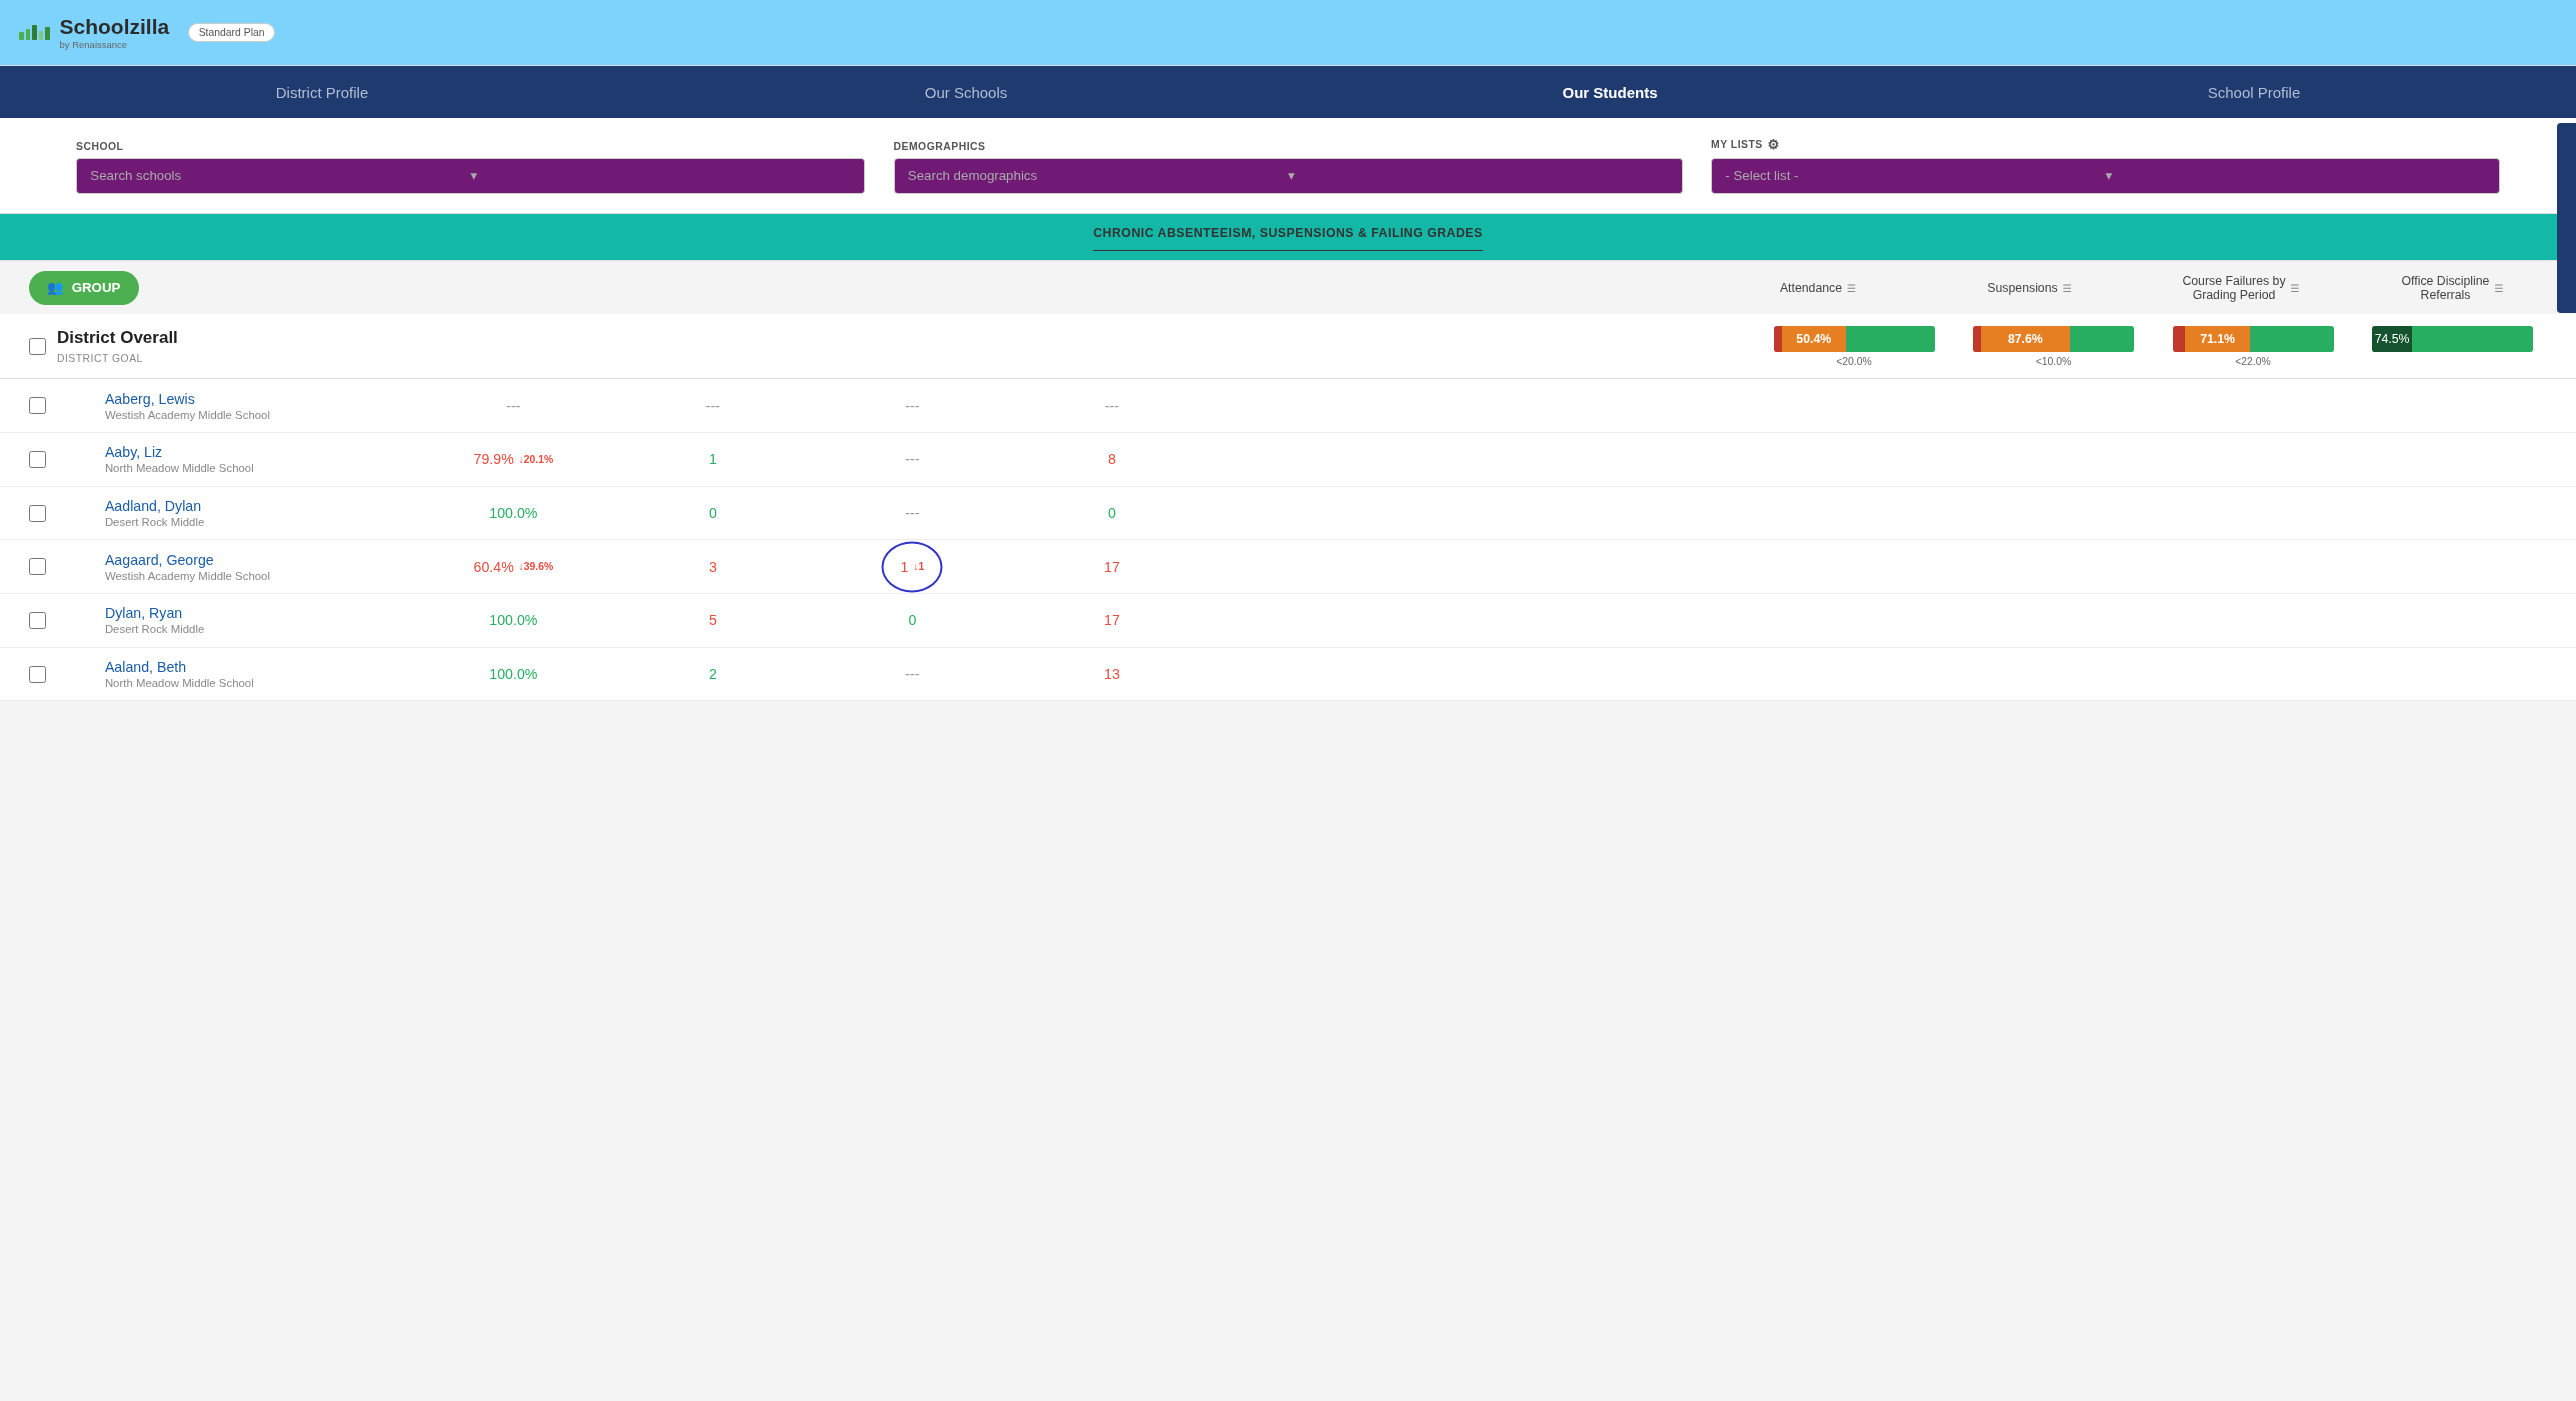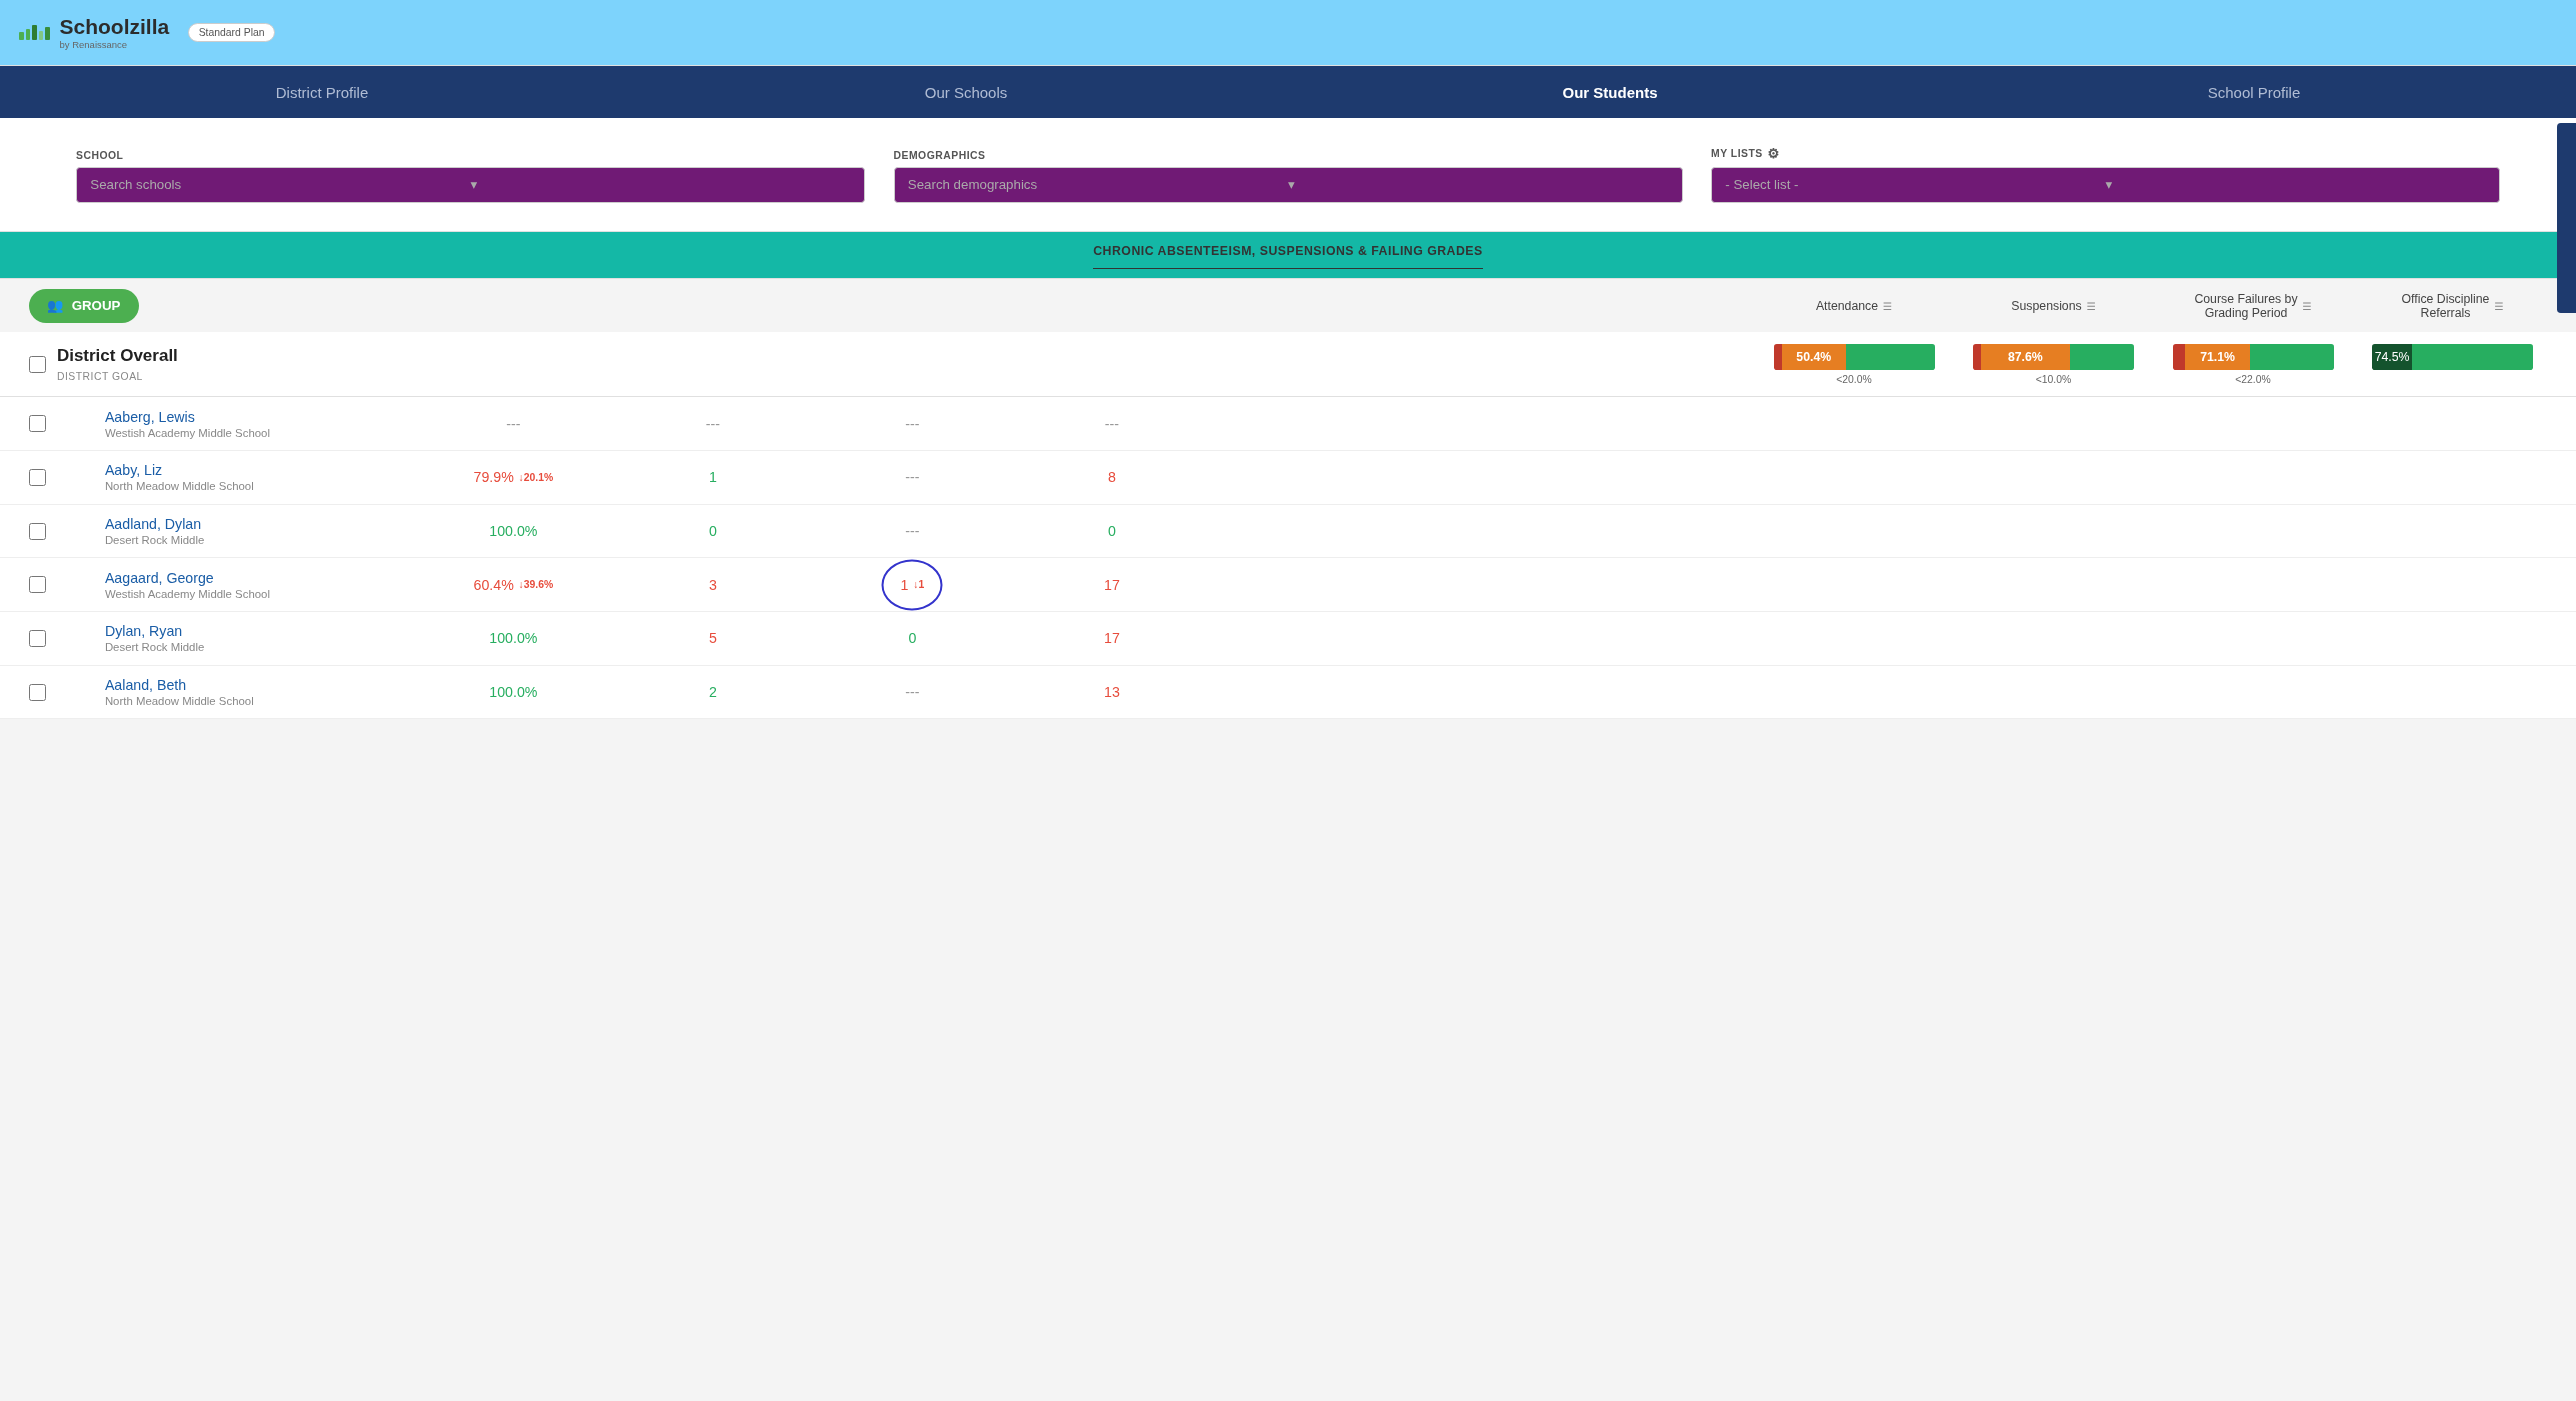--- a/index.html
+++ b/index.html
@@ -71,21 +71,21 @@
     }
     .nav-item.active {
       color: #fff;
       font-weight: bold;
       background: #1e3a6e;
     }
 
     
     .filters-row {
       background: #fff;
-      padding: 28px 76px;
+      padding: 19px 76px;
       display: flex;
       gap: 28.5px;
       align-items: flex-end;
       border-bottom: 0.9px solid #e0e0e0;
     }
     .filter-group {
       display: flex;
       flex-direction: column;
       gap: 5.7px;
       flex: 1;
@@ -160,21 +160,21 @@
       cursor: pointer;
       display: flex;
       align-items: center;
       gap: 7.6px;
       white-space: nowrap;
     }
     .table-columns {
       display: flex;
       flex: 1;
       justify-content: flex-end;
-      gap: 0;
+      gap: 12px;
     }
     .col-header {
       text-align: center;
       font-size: 12.3px;
       color: #444;
       padding: 0 9.5px;
       display: flex;
       align-items: center;
       justify-content: center;
       gap: 4.7px;

